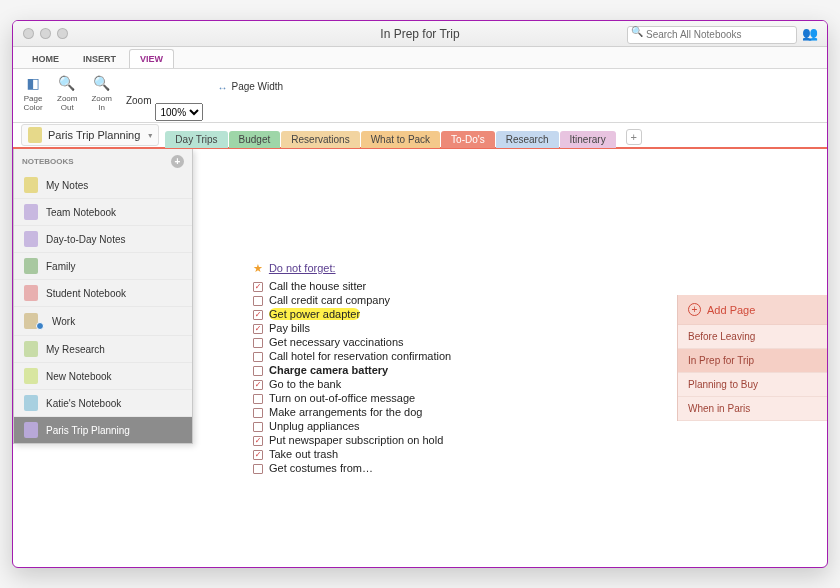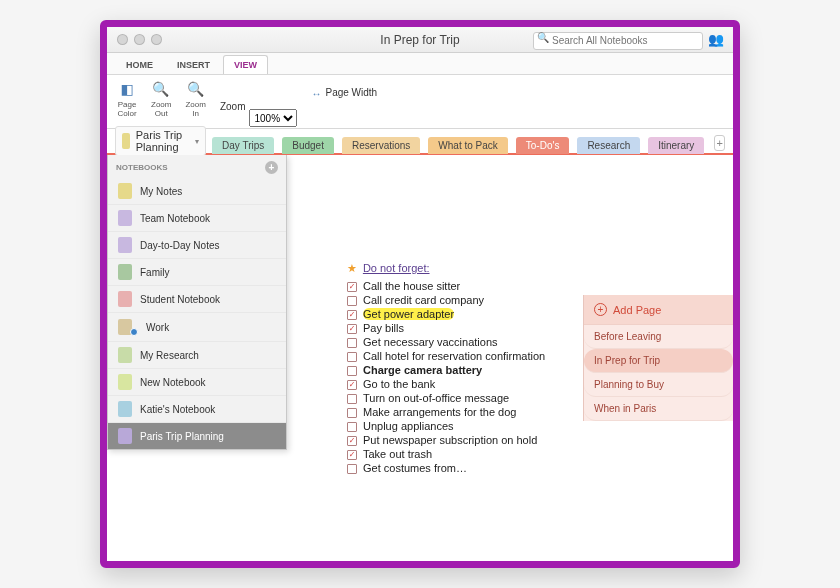--- a/index.html
+++ b/index.html
@@ -1,17 +1,17 @@
 <!DOCTYPE html>
 <html><head>
 <meta charset="utf-8">
 <style>
 * { box-sizing: border-box; margin: 0; padding: 0; font-family: -apple-system, "Helvetica Neue", Arial, sans-serif; }
 body { background: #f5f5f5; display: flex; align-items: center; justify-content: center; height: 100vh; }
-.window { width: 640px; height: 548px; background: #fff; border: 7px solid #a21caf; border-radius: 6px; box-shadow: 0 8px 24px rgba(0,0,0,0.18); display: flex; flex-direction: column; overflow: hidden; }
+.window { width: 816px; height: 548px; background: #fff; border: 1px solid #a21caf; border-radius: 6px; box-shadow: 0 8px 24px rgba(0,0,0,0.18); display: flex; flex-direction: column; overflow: hidden; }
 .titlebar { height: 26px; background: linear-gradient(#f7f7f7,#ececec); border-bottom: 1px solid #d0d0d0; display: flex; align-items: center; position: relative; }
 .traffic { display: flex; gap: 6px; margin-left: 10px; }
 .dot { width: 11px; height: 11px; border-radius: 50%; border: 0.5px solid rgba(0,0,0,0.15); background: #d6d6d6; }
 .title { position: absolute; left: 0; right: 0; text-align: center; font-size: 12px; color: #444; }
 .search { position: absolute; right: 30px; top: 3px; }
 .search input { width: 170px; height: 18px; border: 1px solid #ccc; border-radius: 3px; font-size: 10px; padding: 0 4px 0 18px; background: #fff; }
 .search .mag { position: absolute; left: 4px; top: 2px; font-size: 10px; color: #888; }
 .users-icon { position: absolute; right: 8px; top: 5px; font-size: 13px; color: #999; }
 .menutabs { height: 22px; border-bottom: 1px solid #d8d8d8; display: flex; align-items: flex-end; padding-left: 8px; gap: 2px; background:#fafafa; }
 .mtab { font-size: 9px; font-weight: bold; padding: 4px 10px; color: #555; border: 1px solid transparent; border-bottom: none; cursor: pointer; }
@@ -43,21 +43,21 @@
 .todohead { display: flex; align-items: center; gap: 6px; margin-bottom: 4px; }
 .star { color: #f0a030; font-size: 11px; }
 .underline { text-decoration: underline; color: #5a3e8f; font-size: 11px; }
 .todoitem { display: flex; align-items: flex-start; gap: 6px; padding: 1px 0; }
 .chk { width: 10px; height: 10px; border: 1px solid #b08080; border-radius: 1px; margin-top: 2px; display: flex; align-items: center; justify-content: center; font-size: 8px; color: #d04040; flex-shrink: 0; }
 .hl { background: #fff04a; border-radius: 6px; }
 .bold { font-weight: 600; }
 .pagespanel { width: 150px; background: #fbeae6; border-left: 1px solid #e8c5bd; display: flex; flex-direction: column; }
 .addpage { display: flex; align-items: center; gap: 6px; padding: 8px 10px; font-size: 11px; color: #d14b3a; border-bottom: 1px solid #f0d0c8; cursor: pointer; background: #f7d8d0; }
 .addpage .plus { width: 13px; height: 13px; border: 1.5px solid #d14b3a; border-radius: 50%; display: flex; align-items: center; justify-content: center; font-size: 10px; }
-.pageitem { font-size: 10px; padding: 6px 10px; color: #a04438; border-bottom: 1px solid #f2dcd6; cursor: pointer; border-radius: 12px; }
+.pageitem { font-size: 10px; padding: 6px 10px; color: #a04438; border-bottom: 1px solid #f2dcd6; cursor: pointer; }
 .pageitem.active { background: #f5cfc5; font-weight: 500; }
 .caret { font-size: 8px; color: #888; margin-left: 2px; }
 </style>
 </head>
 <body>
 
 <div class="window">
   <div class="titlebar">
     <div class="traffic">
       <div class="dot"></div>
@@ -103,21 +103,21 @@
       <span>Page Width</span>
     </div>
   </div>
 
   <div class="sectionbar">
     <div class="nbselect">
       <span class="nbicon" id="nbsel-ico" style="background: rgb(230, 217, 138);"></span>
       <span>Paris Trip Planning</span>
       <span class="caret">▾</span>
     </div>
-    <div id="section-tabs" style="display:flex;gap:8px;align-items:flex-end;">
+    <div id="section-tabs" style="display:flex;gap:1px;align-items:flex-end;">
         <div class="stab" style="background: rgb(183, 227, 212);">Day Trips</div>
         <div class="stab" style="background: rgb(158, 214, 168); margin-top: 9px;">Budget</div>
         <div class="stab" style="background: rgb(242, 212, 160);">Reservations</div>
         <div class="stab" style="background: rgb(244, 201, 138);">What to Pack</div>
         <div class="stab" style="background: rgb(237, 138, 120); color: rgb(255, 255, 255); font-weight: 500;">To-Do's</div>
         <div class="stab" style="background: rgb(196, 216, 239);">Research</div>
         <div class="stab" style="background: rgb(232, 196, 224);">Itinerary</div>
       </div>
     <div class="addtab">+</div>
   </div>

